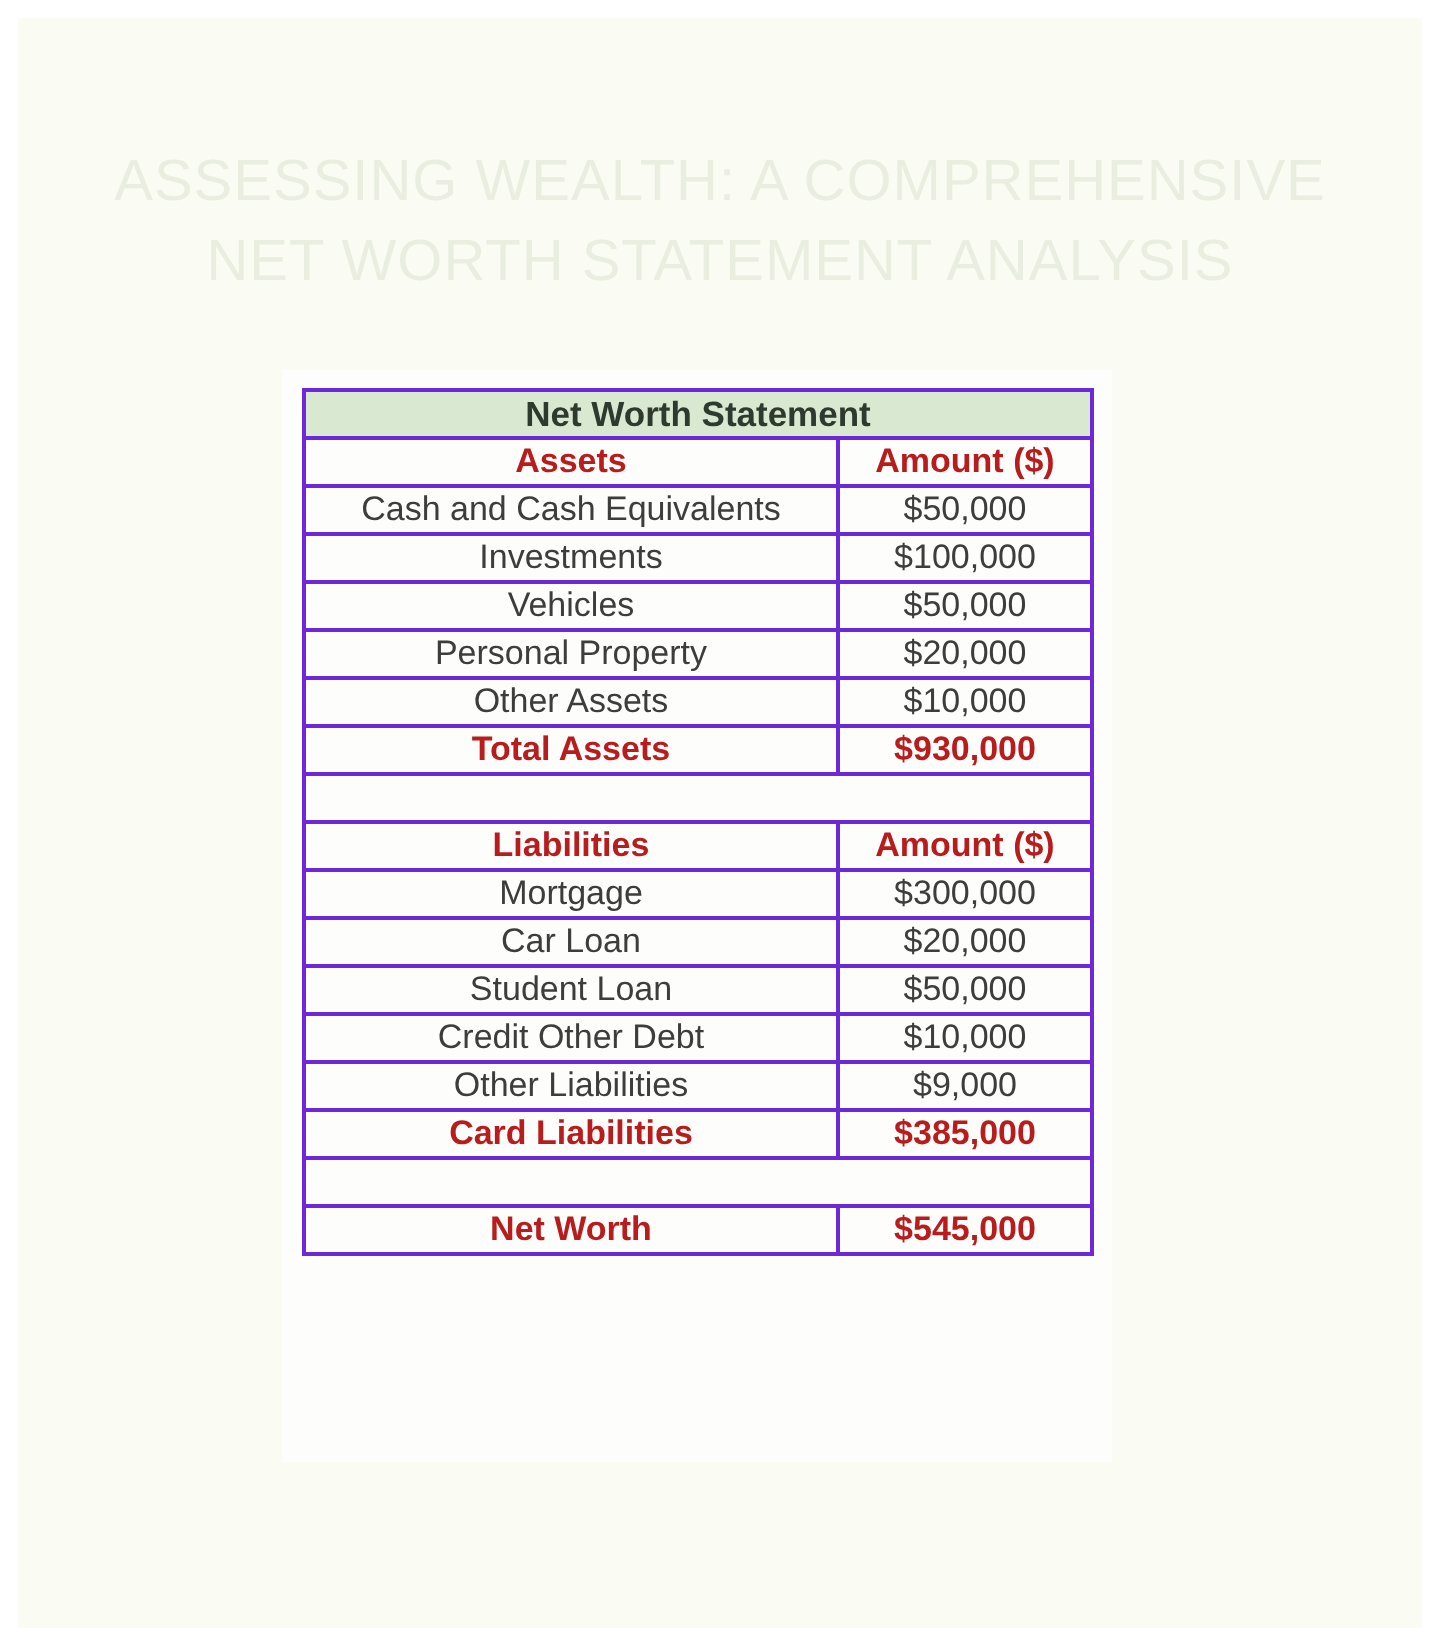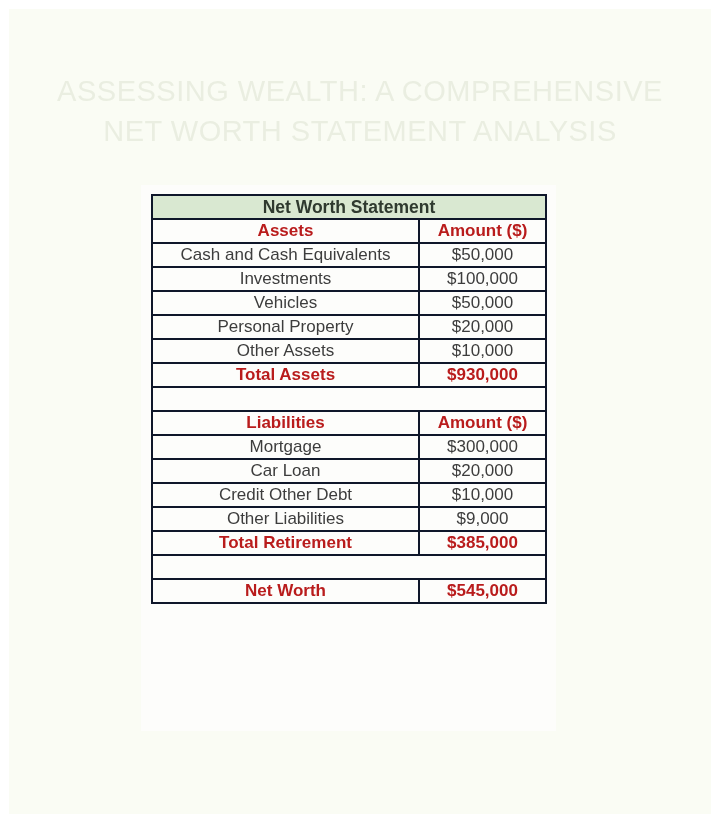--- a/index.html
+++ b/index.html
@@ -33,21 +33,21 @@
     background: #fdfdfb;
   }
   table.nw {
     position: absolute;
     left: 10px; top: 9px;
     width: 394px;
     border-collapse: collapse;
     table-layout: fixed;
   }
   table.nw td {
-    border: 2px solid #0f172a;
+    border: 2px solid #6d28d9;
     height: 24px;
     text-align: center;
     vertical-align: middle;
     font-size: 17px;
     color: #3d3d3d;
     padding: 0 2px;
     white-space: nowrap;
     overflow: hidden;
   }
   tr.title-row td {
@@ -126,30 +126,34 @@
 
       <tr>
         <td>Mortgage</td>
         <td>$300,000</td>
       </tr>
       <tr>
         <td>Car Loan</td>
         <td>$20,000</td>
       </tr>
       <tr>
+        <td>Student Loan</td>
+        <td>$50,000</td>
+      </tr>
+      <tr>
         <td>Credit Other Debt</td>
         <td>$10,000</td>
       </tr>
       <tr>
         <td>Other Liabilities</td>
         <td>$9,000</td>
       </tr>
 
       <tr class="total-row">
-        <td>Total Retirement</td>
+        <td>Card Liabilities</td>
         <td>$385,000</td>
       </tr>
 
       <tr class="spacer-row">
         <td colspan="2"></td>
       </tr>
 
       <tr class="total-row">
         <td>Net Worth</td>
         <td>$545,000</td>

